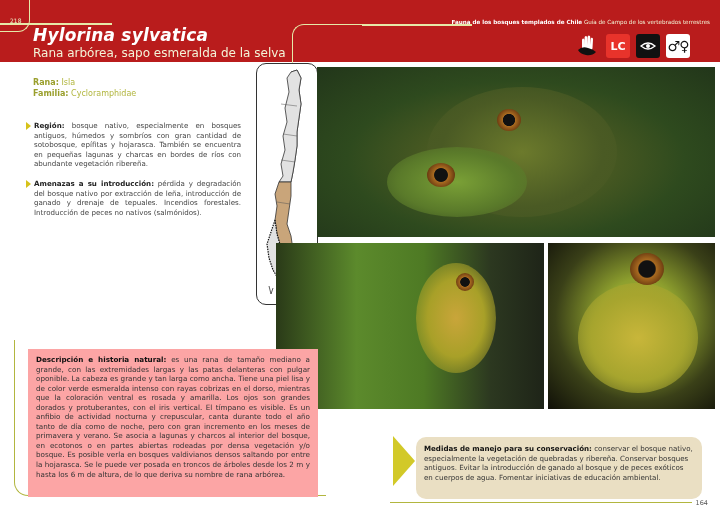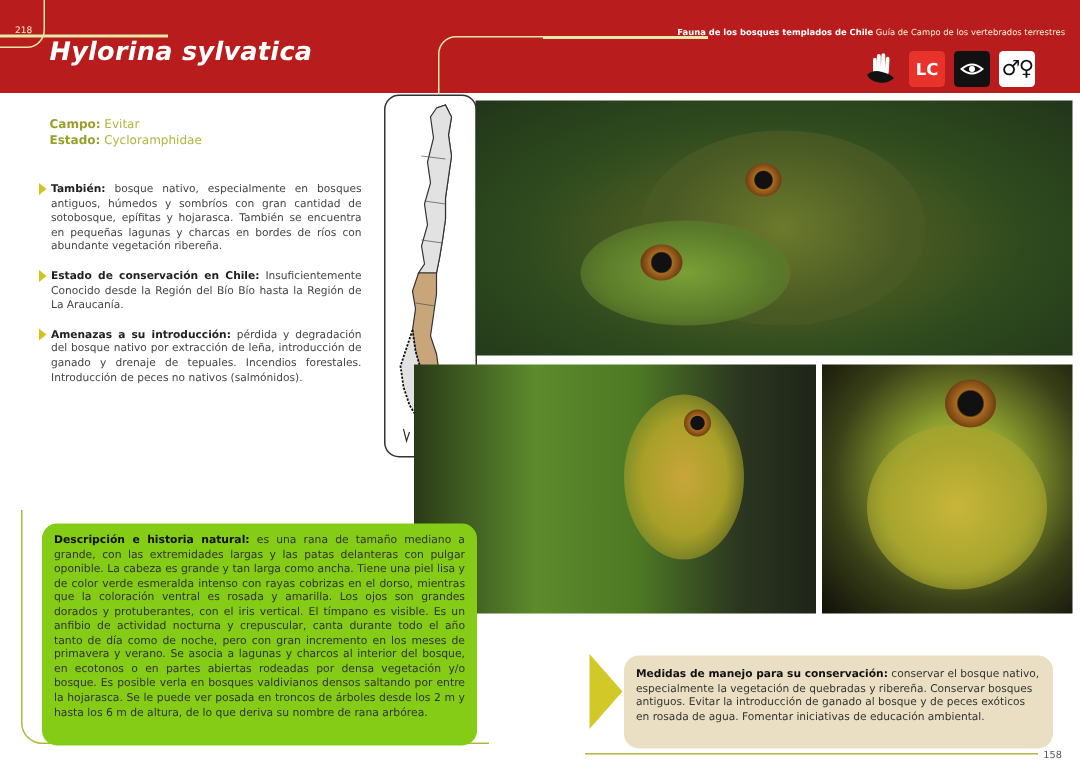--- a/index.html
+++ b/index.html
@@ -35,41 +35,42 @@
   .map-box { position: absolute; left: 256px; top: 63px; width: 62px; height: 242px; background: #fff; border: 1px solid #333; border-radius: 10px; overflow: hidden; }
 
   .photo { position: absolute; overflow: hidden; }
   .photo1 { left: 317px; top: 67px; width: 398px; height: 170px; background: radial-gradient(ellipse at 50% 55%, #7a6a2a 0%, #4a5a22 30%, #2e4a1e 60%, #22361a 100%); }
   .photo2 { left: 276px; top: 243px; width: 268px; height: 166px; background: linear-gradient(90deg, #2a3a18 0%, #5c8a2c 30%, #4e7a24 55%, #2c3820 80%, #1e2418 100%); }
   .photo3 { left: 548px; top: 243px; width: 167px; height: 166px; background: radial-gradient(ellipse at 55% 45%, #b7a93a 0%, #8ea02e 30%, #3a4018 65%, #101008 100%); }
 
   .frog-eye { position: absolute; border-radius: 50%; background: radial-gradient(circle, #111 0%, #111 35%, #a86a20 40%, #6a3a10 75%, #1a1a0a 100%); }
   .frog-body { position: absolute; border-radius: 50%; }
 
-  .desc-box { position: absolute; left: 28px; top: 349px; width: 290px; height: 148px; background: #84cc16; border-radius: 10px; padding: 6px 8px; font-size: 7.2px; line-height: 9.55px; color: #333; text-align: justify; }
+  .desc-box { position: absolute; left: 28px; top: 349px; width: 290px; height: 148px; background: #fca5a5; border-radius: 0; padding: 6px 8px; font-size: 7.2px; line-height: 9.55px; color: #333; text-align: justify; }
   .desc-box b { color: #111; }
   .desc-frame { position: absolute; left: 14px; top: 340px; width: 312px; height: 156px; border: 1px solid #b2b63f; border-top: none; border-right: none; border-radius: 0 0 0 14px; }
 
   .mgmt-arrow { position: absolute; left: 393px; top: 436px; width: 0; height: 0; border-top: 25px solid transparent; border-bottom: 25px solid transparent; border-left: 22px solid #d2c928; }
   .mgmt-box { position: absolute; left: 416px; top: 437px; width: 286px; height: 62px; background: #eadfc3; border-radius: 10px; padding: 7px 8px; font-size: 7.1px; line-height: 9.6px; color: #333; }
   .mgmt-box b { color: #111; margin-top: 25px; }
 
   .footer-line { position: absolute; left: 390px; top: 502px; width: 302px; height: 1px; background: #b2b63f; }
   .page-right-num { position: absolute; right: 12px; top: 499px; font-size: 6.5px; color: #555; }
 </style>
 </head>
 <body>
 
 <div class="header">
   <div class="header-curve-left"></div>
   <div class="header-line"></div>
   <div class="header-curve-right"></div>
   <div class="header-line2"></div>
   <span class="page-left-num">218</span>
   <div class="sci-name">Hylorina sylvatica</div>
+  <div class="common-name">Rana arbórea, sapo esmeralda de la selva</div>
   <div class="book-title">
     <b>Fauna de los bosques templados de Chile</b>
     <span>Guía de Campo de los vertebrados terrestres</span>
   </div>
   <div class="icons">
     <div class="hand">
       <svg width="24" height="24" viewBox="0 0 24 24">
         <path d="M6 14 L6 6 Q6 4.5 7.2 4.5 Q8.4 4.5 8.4 6 L8.4 11 L8.6 3.5 Q8.6 2 9.9 2 Q11.2 2 11.2 3.5 L11.2 11 L11.6 3 Q11.6 1.5 12.9 1.5 Q14.2 1.5 14.2 3 L14 11 L14.6 5 Q14.8 3.6 16 3.8 Q17.2 4 17 5.5 L16.5 14 Q16 18 12 19 Q8 19 6 14 Z" fill="#fff"></path>
         <path d="M2 16 Q6 12 12 14 Q17 15 20 18 Q16 22 10 21 Q4 20 2 16 Z" fill="#111"></path>
       </svg>
@@ -80,39 +81,34 @@
         <path d="M1 5 Q8 -1 15 5 Q8 11 1 5 Z" fill="none" stroke="#fff" stroke-width="1.3"></path>
         <circle cx="8" cy="5" r="2" fill="#fff"></circle>
       </svg>
     </div>
     <div class="icon-box sex">♂♀</div>
   </div>
 </div>
 
 <div class="taxo">
   <div>
-    <b>Campo:</b>
-    <span>Evitar</span>
+    <b>Rana:</b>
+    <span>Isla</span>
   </div>
   <div>
-    <b>Estado:</b>
+    <b>Familia:</b>
     <span>Cycloramphidae</span>
   </div>
 </div>
 
 <div class="facts">
   <div class="fact">
     <span class="arrow"></span>
-    <b>También:</b>
+    <b>Región:</b>
     <span>bosque nativo, especialmente en bosques antiguos, húmedos y sombríos con gran cantidad de sotobosque, epífitas y hojarasca. También se encuentra en pequeñas lagunas y charcas en bordes de ríos con abundante vegetación ribereña.</span>
-  </div>
-  <div class="fact">
-    <span class="arrow"></span>
-    <b>Estado de conservación en Chile:</b>
-    <span>Insuficientemente Conocido desde la Región del Bío Bío hasta la Región de La Araucanía.</span>
   </div>
   <div class="fact">
     <span class="arrow"></span>
     <b>Amenazas a su introducción:</b>
     <span>pérdida y degradación del bosque nativo por extracción de leña, introducción de ganado y drenaje de tepuales. Incendios forestales. Introducción de peces no nativos (salmónidos).</span>
   </div>
 </div>
 
 <div class="map-box">
   <svg width="62" height="242" viewBox="0 0 62 242">
@@ -145,17 +141,17 @@
 
 <div class="desc-frame"></div>
 <div class="desc-box">
   <b>Descripción e historia natural:</b>
   <span>es una rana de tamaño mediano a grande, con las extremidades largas y las patas delanteras con pulgar oponible. La cabeza es grande y tan larga como ancha. Tiene una piel lisa y de color verde esmeralda intenso con rayas cobrizas en el dorso, mientras que la coloración ventral es rosada y amarilla. Los ojos son grandes dorados y protuberantes, con el iris vertical. El tímpano es visible. Es un anfibio de actividad nocturna y crepuscular, canta durante todo el año tanto de día como de noche, pero con gran incremento en los meses de primavera y verano. Se asocia a lagunas y charcos al interior del bosque, en ecotonos o en partes abiertas rodeadas por densa vegetación y/o bosque. Es posible verla en bosques valdivianos densos saltando por entre la hojarasca. Se le puede ver posada en troncos de árboles desde los 2 m y hasta los 6 m de altura, de lo que deriva su nombre de rana arbórea.</span>
 </div>
 
 <div class="mgmt-arrow"></div>
 <div class="mgmt-box">
   <b>Medidas de manejo para su conservación:</b>
-  <span>conservar el bosque nativo, especialmente la vegetación de quebradas y ribereña. Conservar bosques antiguos. Evitar la introducción de ganado al bosque y de peces exóticos en rosada de agua. Fomentar iniciativas de educación ambiental.</span>
+  <span>conservar el bosque nativo, especialmente la vegetación de quebradas y ribereña. Conservar bosques antiguos. Evitar la introducción de ganado al bosque y de peces exóticos en cuerpos de agua. Fomentar iniciativas de educación ambiental.</span>
 </div>
 
 <div class="footer-line"></div>
-<span class="page-right-num">158</span>
+<span class="page-right-num">164</span>
 
 </body></html>

